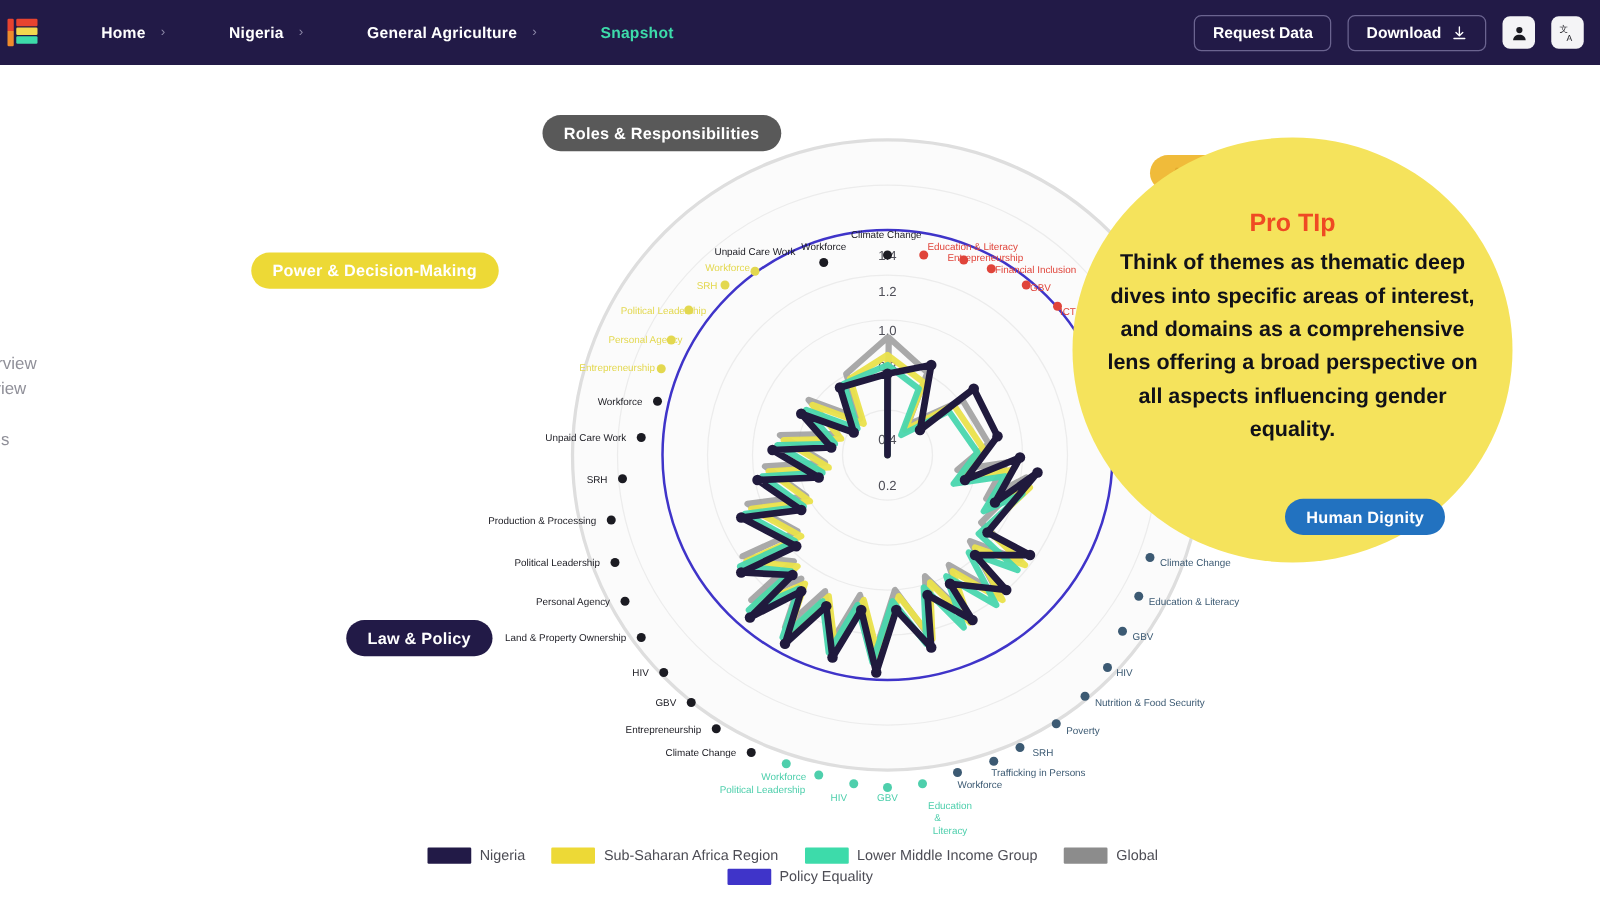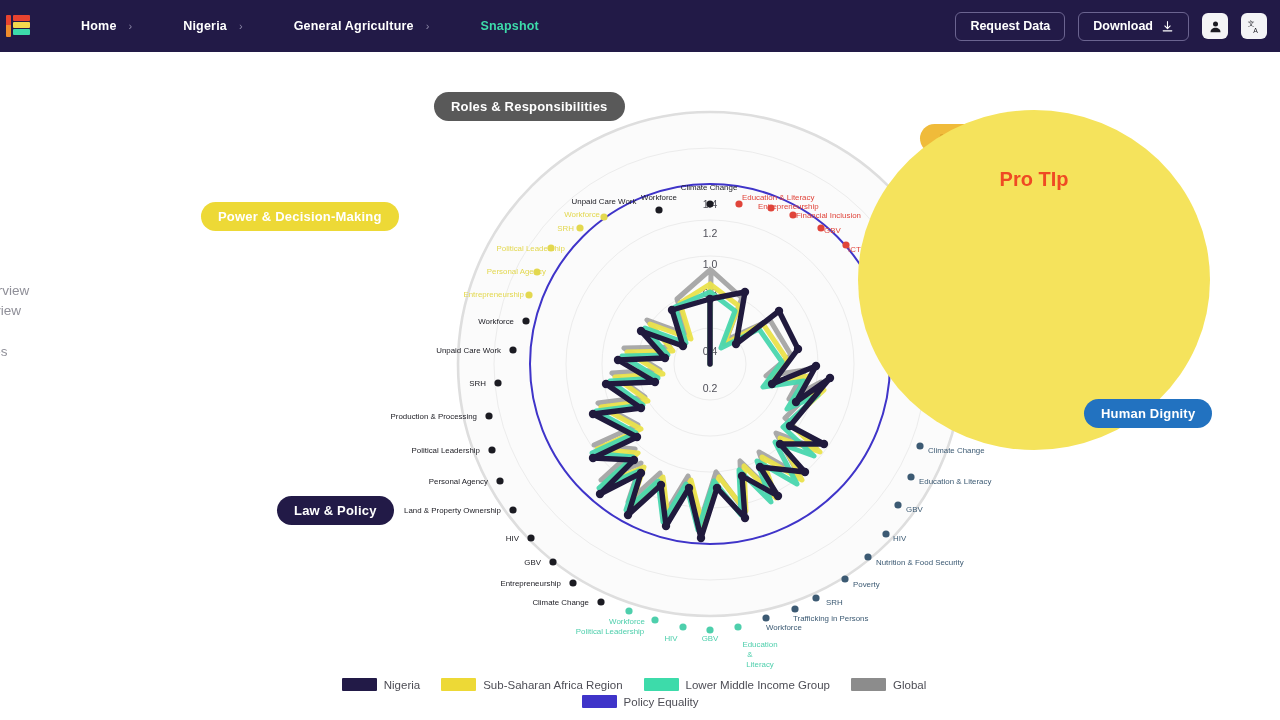--- a/index.html
+++ b/index.html
@@ -59,21 +59,21 @@
 
   .pill {
     position: absolute; border-radius: 16px; padding: 7px 17px;
     font-size: 13px; font-weight: 700; color: #ffffff;
     white-space: nowrap; letter-spacing: .2px;
   }
   #pill-roles   { background: #595959; left: 434px; top: 40px; }
   #pill-power   { background: #edd936; left: 201px; top: 150px; }
   #pill-law     { background: #221a47; left: 277px; top: 444px; }
   #pill-know    { background: #3ddbaa; left: 629px; top: 574px; }
-  #pill-dignity { background: #2272c0; left: 1084px; top: 347px; text-align: center; }
+  #pill-dignity { background: #2272c0; left: 1028px; top: 347px; text-align: center; }
   #pill-access  { background: #f0bb3a; left: 920px; top: 72px; color: #e0a82e; }
 
   svg#radar { position: absolute; left: 0; top: 0; }
 
   .ax-tick { font-size: 10.5px; fill: #4f4f58; font-family: "Liberation Sans", sans-serif; }
 
   .lbl { font-size: 7.9px; font-family: "Liberation Sans", sans-serif; }
   .lbl-dark   { fill: #1b1b22; }
   .lbl-yellow { fill: #e3d84f; }
   .lbl-red    { fill: #e0443a; }
@@ -361,20 +361,21 @@
     </g>
   </svg>
 
   <div class="pill" id="pill-roles">Roles &amp; Responsibilities</div>
   <div class="pill" id="pill-power">Power &amp; Decision-Making</div>
   <div class="pill" id="pill-law">Law &amp; Policy</div>
   <div class="pill" id="pill-access">Access to Resources</div>
 
   <div id="protip">
     <div id="protip-title">Pro TIp</div>
+    <div id="protip-body">Think of themes as thematic deep dives into specific areas of interest, and domains as a comprehensive lens offering a broad perspective on all aspects influencing gender equality.</div>
   </div>
 
   <div class="pill" id="pill-dignity">Human Dignity</div>
 </div>
 
 <div id="legend">
   <div class="row">
     <div class="item">
       <span class="sw" style="background:#221a47"></span>
       <span class="lt">Nigeria</span>

